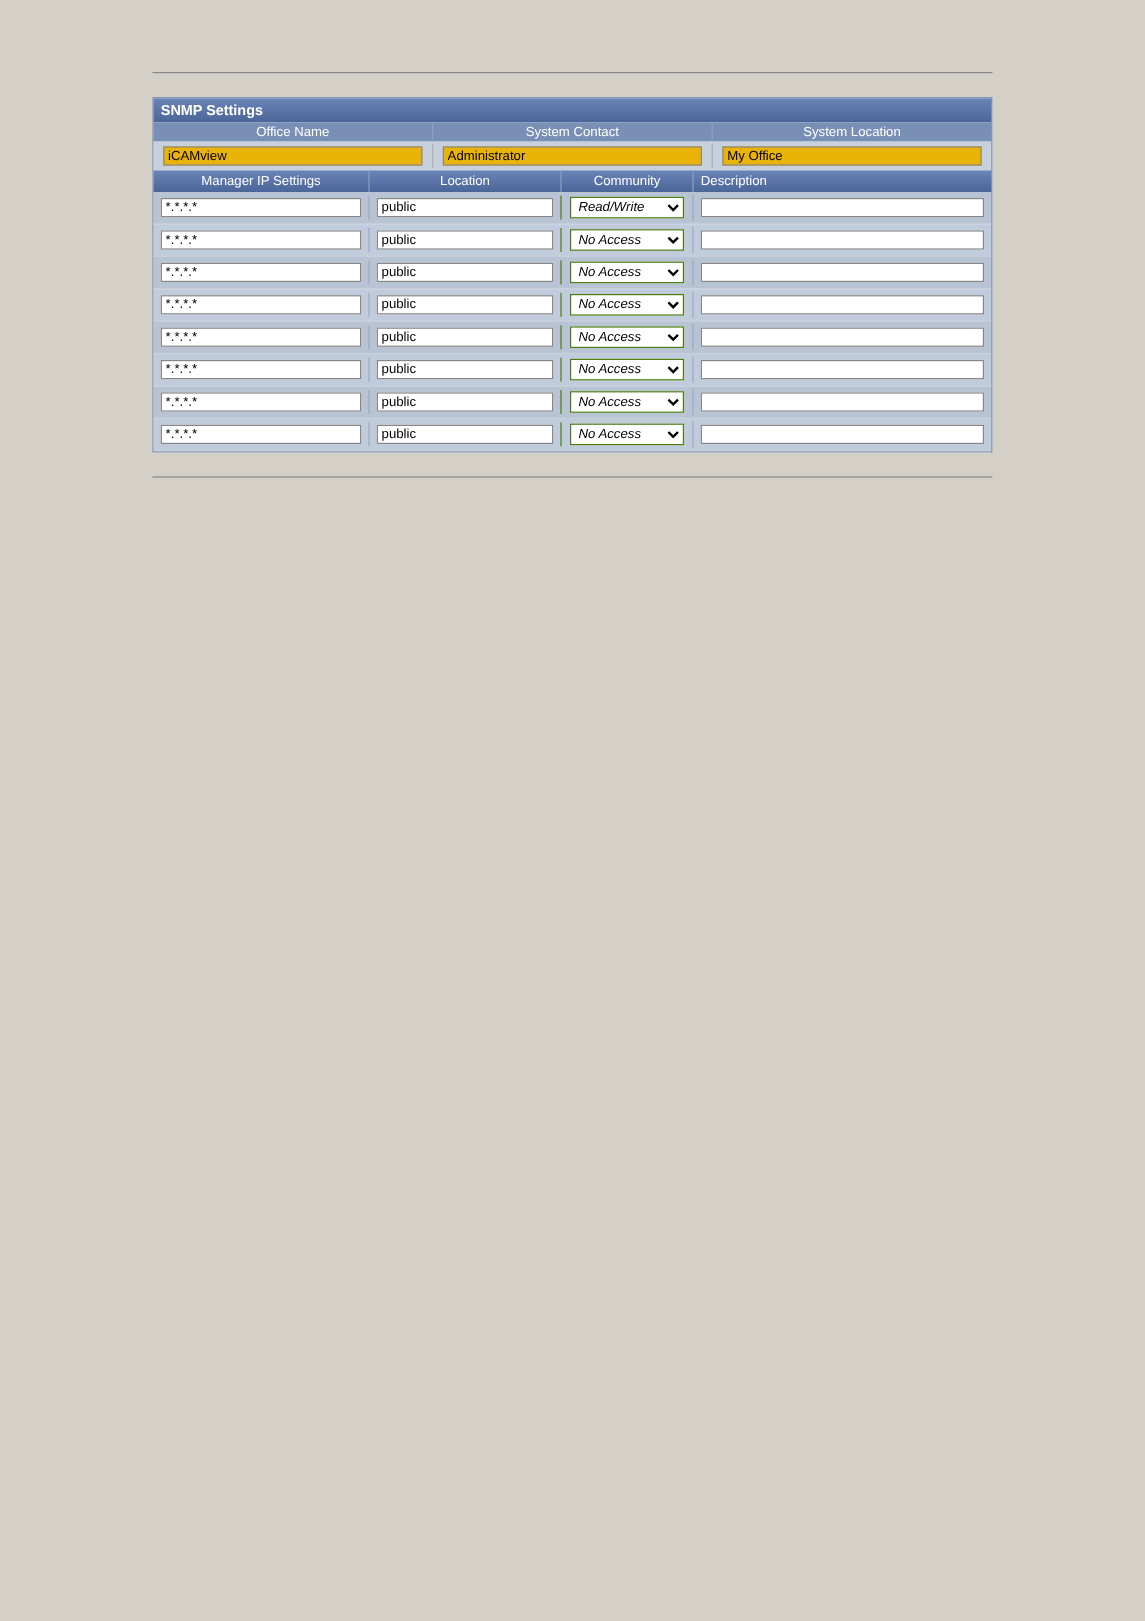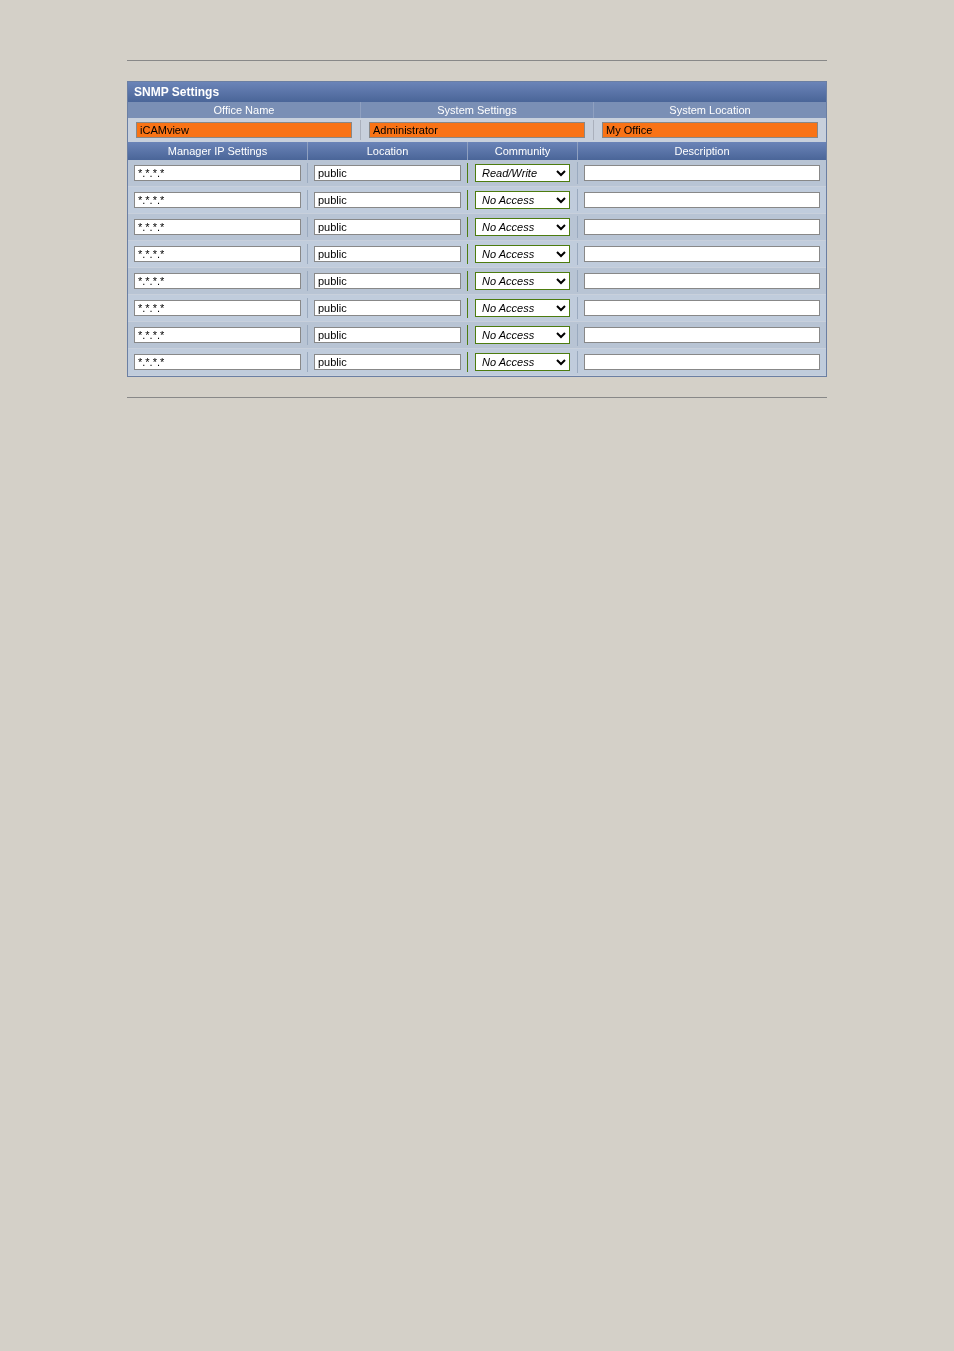--- a/index.html
+++ b/index.html
@@ -84,21 +84,21 @@
 
     .system-value-cell:last-child {
       border-right: none;
     }
 
     .system-value-cell input[type="text"] {
       width: 100%;
       font-size: 11px;
       border: 1px solid #888;
       padding: 1px 3px;
-      background: #f97316;
+      background: #eab308;
     }
 
     .table-header-row {
       display: flex;
       background: linear-gradient(to bottom, #6b84b8, #4a6598);
       color: #fff;
       font-size: 11px;
     }
 
     .th-ip {
@@ -121,21 +121,20 @@
       width: 110px;
       min-width: 110px;
       padding: 3px 6px;
       border-right: 1px solid #8fa0c0;
       text-align: center;
     }
 
     .th-description {
       flex: 1;
       padding: 3px 6px;
-      text-align: center;
     }
 
     .data-row {
       display: flex;
       align-items: center;
       padding: 2px 0;
       border-bottom: 1px solid #c8d0dc;
       background: #b8c4d4;
     }
 
@@ -223,21 +222,21 @@
 
 <div class="page-wrapper">
   <div class="top-border"></div>
 
   <div class="snmp-panel">
 
     <div class="panel-title-bar">SNMP Settings</div>
 
     <div class="system-info-row">
       <div class="system-info-cell">Office Name</div>
-      <div class="system-info-cell">System Settings</div>
+      <div class="system-info-cell">System Contact</div>
       <div class="system-info-cell">System Location</div>
     </div>
 
     <div class="system-values-row">
       <div class="system-value-cell">
         <input type="text" value="iCAMview" style="">
       </div>
       <div class="system-value-cell">
         <input type="text" value="Administrator" style="">
       </div>

